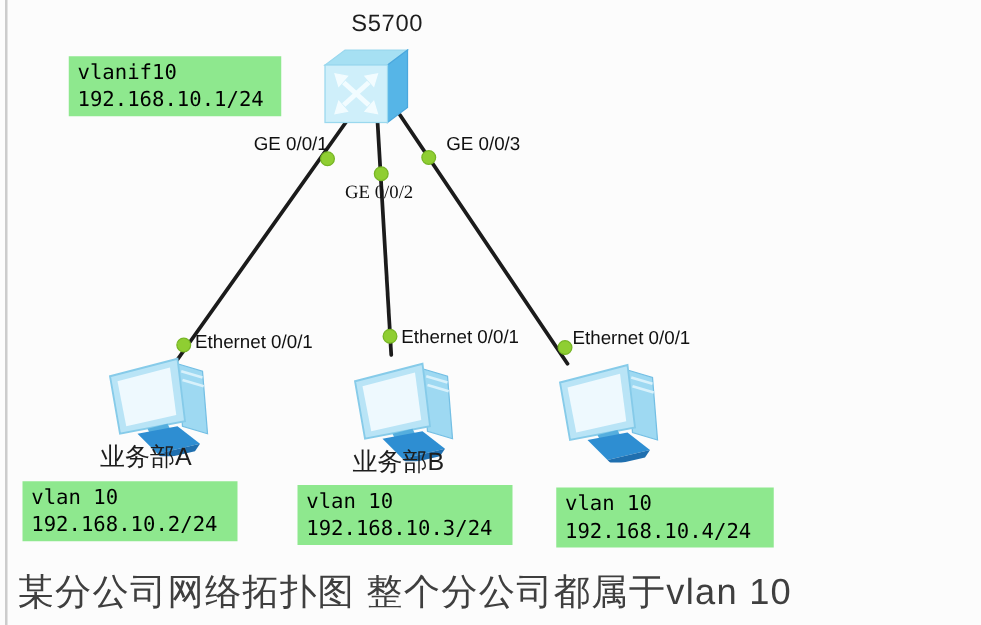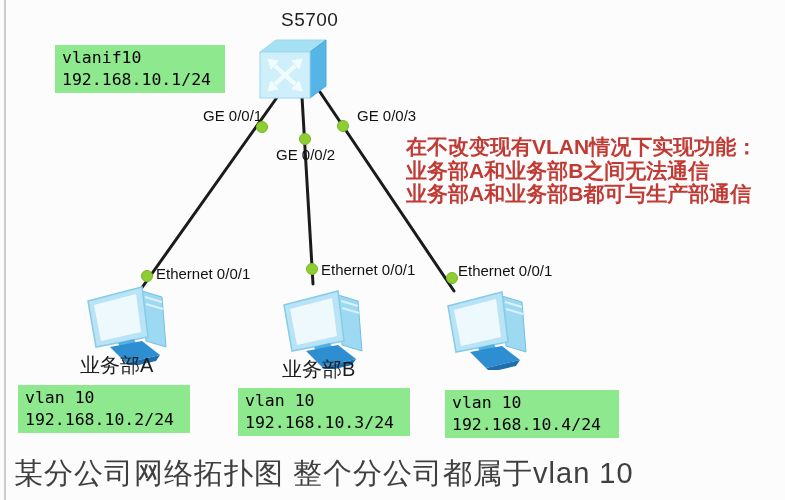--- a/index.html
+++ b/index.html
@@ -23,21 +23,21 @@
     position:absolute;box-sizing:border-box;background:var(--green-bg);
     font-family:"DejaVu Sans Mono",monospace;font-size:16.5px;line-height:22px;
     color:#000000;padding:2px 7px;white-space:nowrap;
   }
   .gb-vlanif{left:55px;top:45px;width:170px;height:48px;}
   .gb-h1{left:18px;top:385px;width:172px;height:48px;}
   .gb-h2{left:238px;top:388px;width:172px;height:48px;}
   .gb-h3{left:445px;top:390px;width:174px;height:48px;}
   .port-label{position:absolute;font-size:15px;color:#111;white-space:nowrap;}
   .pl-1{left:203px;top:107px;}
-  .pl-2{left:276px;top:146px;}
+  .pl-2{left:276px;top:146px;font-family:Liberation Serif, serif;}
   .pl-3{left:357px;top:107px;}
   .eth-1{left:156px;top:265px;}
   .eth-2{left:321px;top:261px;}
   .eth-3{left:458px;top:262px;}
   .red-note{
     position:absolute;left:406px;top:135px;width:379px;
     color:var(--note-red);font-weight:700;font-size:21px;line-height:23.5px;
     white-space:nowrap;
   }
   .pc-icon{position:absolute;width:92px;height:84px;}
@@ -114,25 +114,20 @@
 
   <div class="green-box gb-vlanif">
     <div>vlanif10</div>
     <div>192.168.10.1/24</div>
   </div>
 
   <div class="port-label pl-1">GE 0/0/1</div>
   <div class="port-label pl-2">GE 0/0/2</div>
   <div class="port-label pl-3">GE 0/0/3</div>
 
-  <div class="red-note">
-    <div>在不改变现有VLAN情况下实现功能：</div>
-    <div>业务部A和业务部B之间无法通信</div>
-    <div>业务部A和业务部B都可与生产部通信</div>
-  </div>
 
   <div class="port-label eth-1">Ethernet 0/0/1</div>
   <div class="port-label eth-2">Ethernet 0/0/1</div>
   <div class="port-label eth-3">Ethernet 0/0/1</div>
 
   <svg class="pc-icon pc-1" viewBox="0 0 92 84">
       <use href="#pc-symbol"></use>
     </svg>
   <svg class="pc-icon pc-2" viewBox="0 0 92 84">
       <use href="#pc-symbol"></use>

